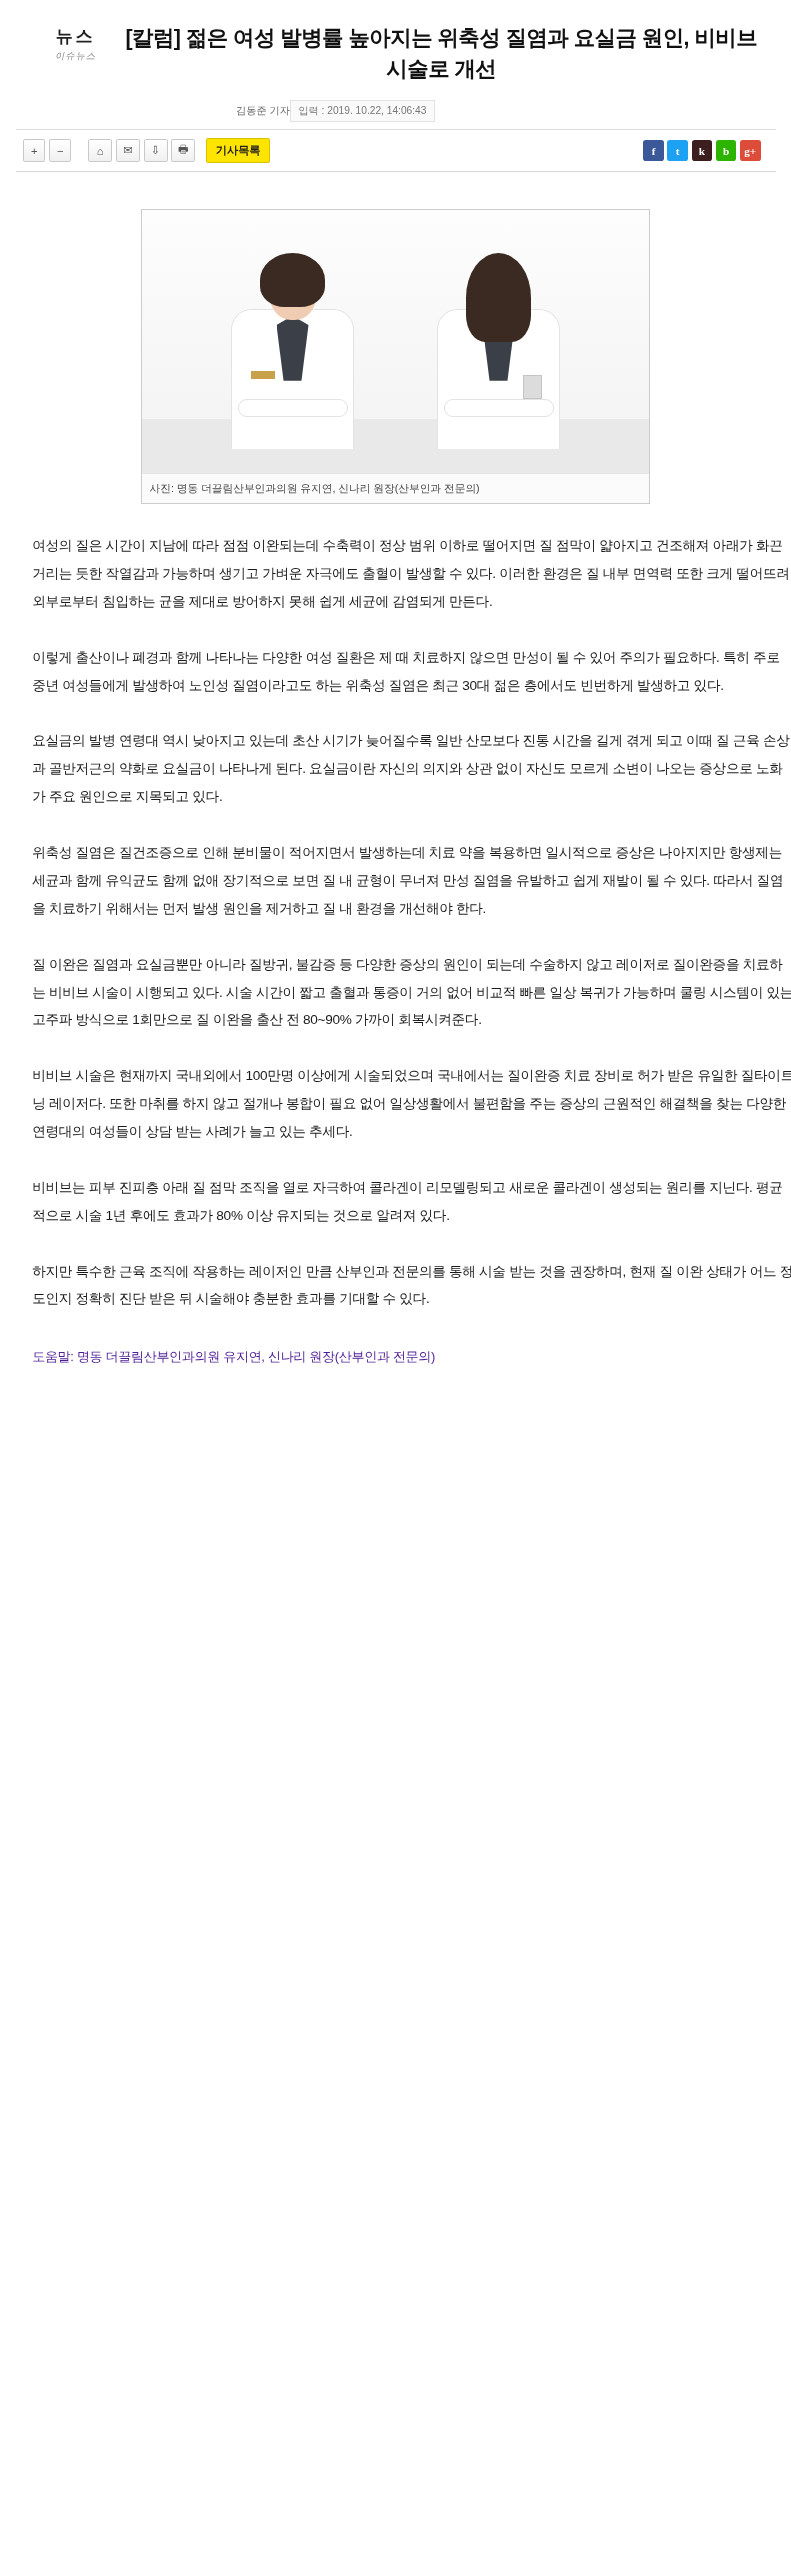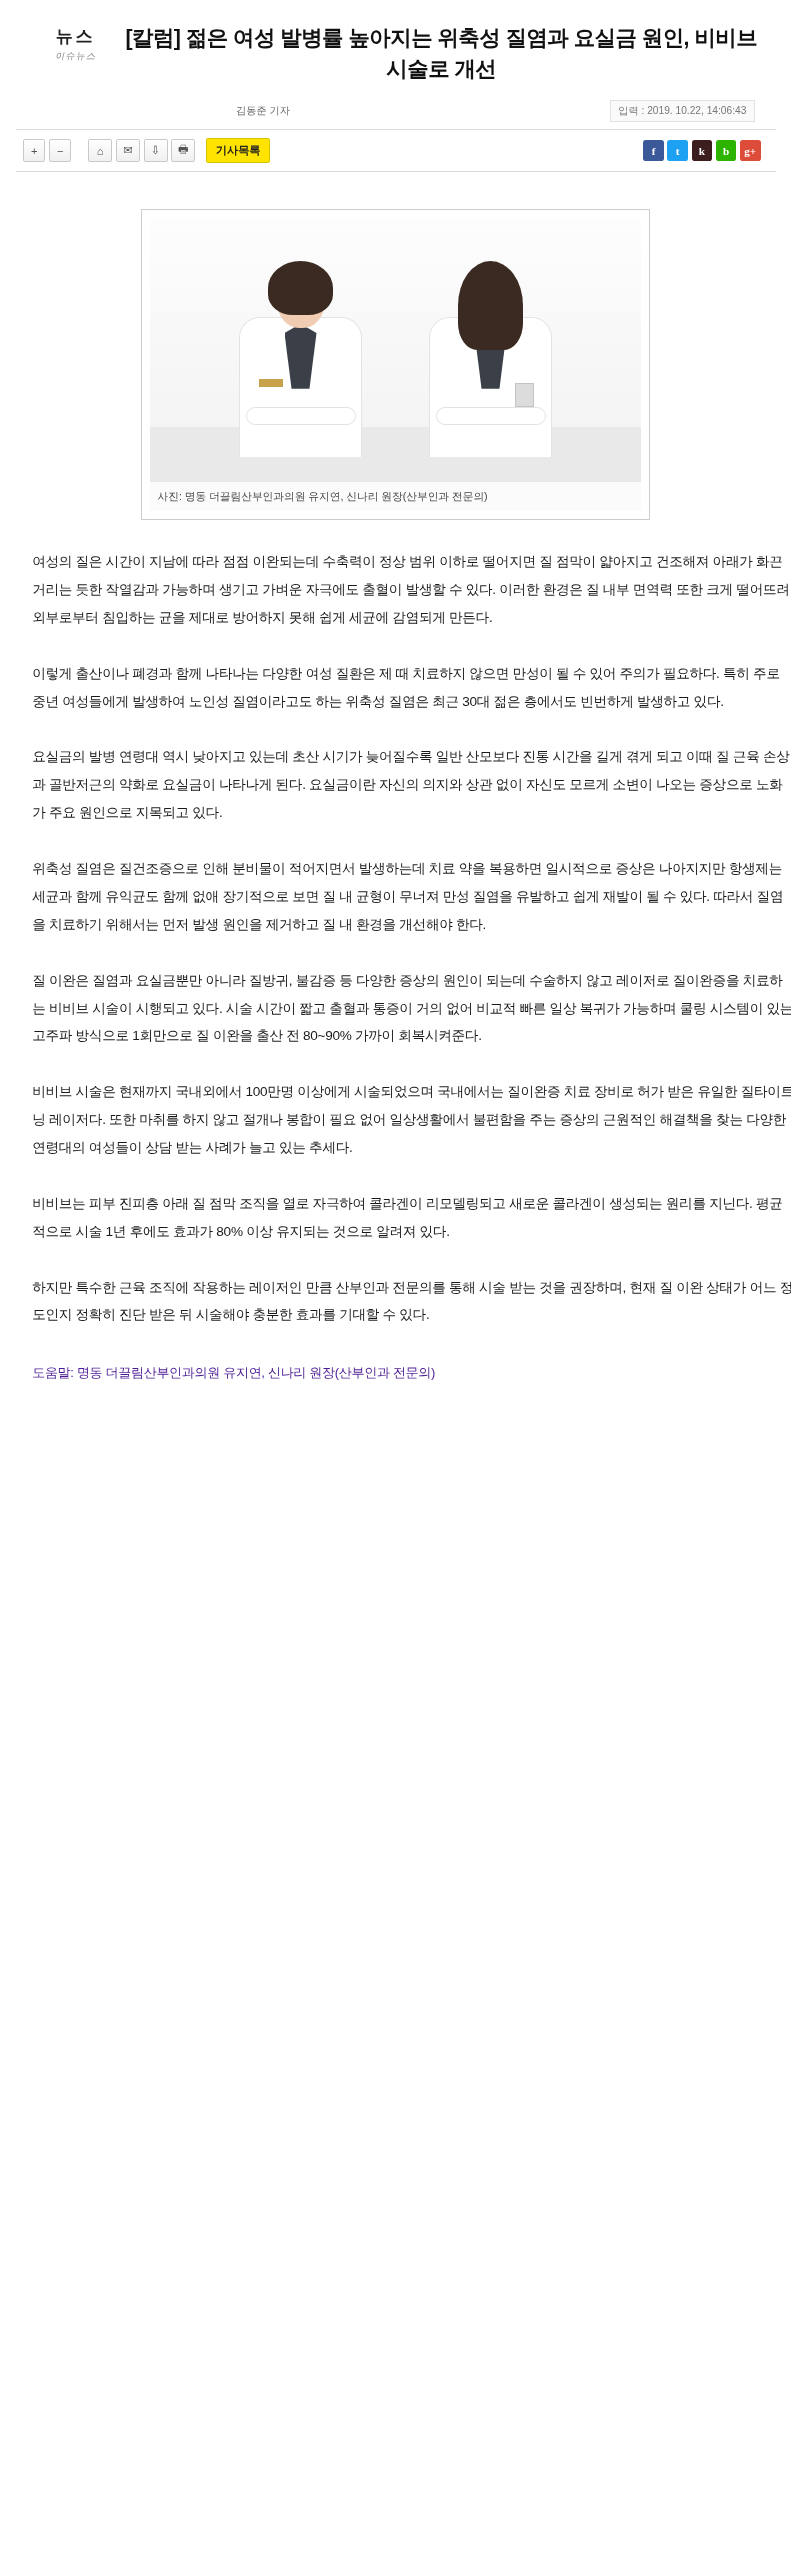--- a/index.html
+++ b/index.html
@@ -52,21 +52,21 @@
     font-weight: bold;
     color: #111111;
     line-height: 1.45;
     letter-spacing: -0.5px;
     margin: 1.9px 0 0 0;
     text-align: center;
   }
   .byline-row {
     display: flex;
     align-items: center;
-    justify-content: space-between;
+    justify-content: flex-start;
     margin-top: 15px;
     padding-right: 3.7px;
   }
   .byline {
     font-size: 10.2px;
     color: #666666;
     padding-left: 112px;
   }
   .datestamp {
     font-size: 10.2px;
@@ -142,21 +142,21 @@
   .sns.gp { background: #dd4b39; }
 
   
   .content {
     padding: 37px 13px 22.4px 13px;
   }
   .figure {
     width: 509px;
     margin: 0 auto 0 auto;
     border: 0.9px solid #cccccc;
-    padding: 8px;
+    padding: 0;
     background: #ffffff;
   }
   .photo {
     width: 100%;
     height: 263px;
     position: relative;
     overflow: hidden;
     background: linear-gradient(#fdfdfd, #f2f2f2);
   }
   

